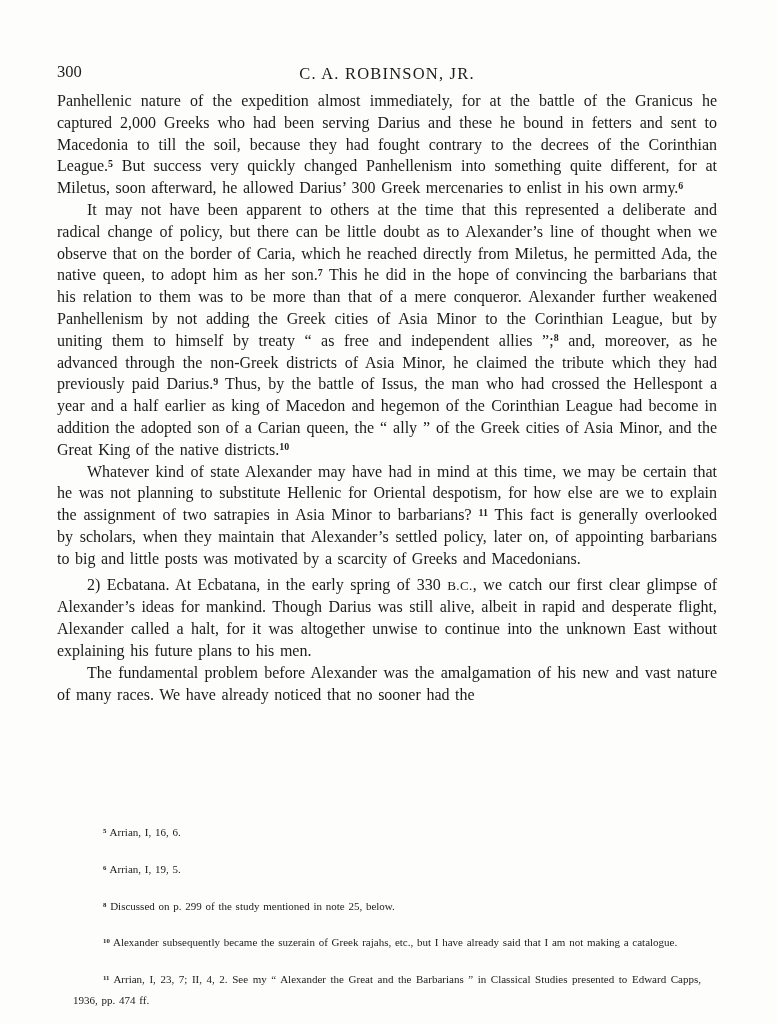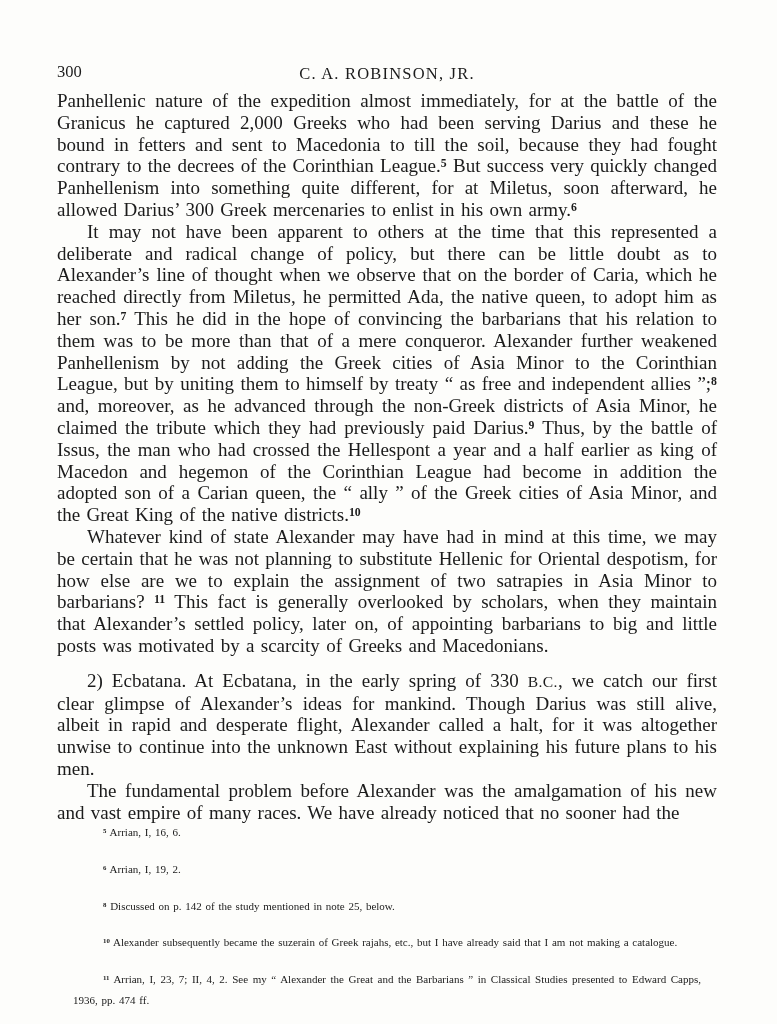--- a/index.html
+++ b/index.html
@@ -40,32 +40,32 @@
     letter-spacing: 1.2px;
   }
   .page-body {
     position: absolute;
     top: 90px;
     left: 57px;
     width: 660px;
   }
   .page-body p.para {
     margin: 0;
-    font-size: 19px;
+    font-size: 16px;
     line-height: 21.8px;
     text-align: justify;
     text-indent: 30px;
     word-spacing: 1.6px;
   }
   .page-body p.para:first-child {
     text-indent: 0;
   }
   
   .page-body p.para:nth-child(4) {
-    margin-top: 13px;
+    margin-top: 4px;
   }
   .footnote-block {
     position: absolute;
     top: 806px;
     left: 57px;
     width: 660px;
   }
   .footnote-block p.footnote {
     margin: 16px;
     font-size: 11px;
@@ -93,24 +93,24 @@
   <div class="running-header">
     <span class="page-number">300</span>
     <span class="running-title">C. A. ROBINSON, JR.</span>
   </div>
 
   <div class="page-body">
       <p class="para"><span>Panhellenic nature of the expedition almost immediately, for at the battle of the Granicus he captured 2,000 Greeks who had been serving Darius and these he bound in fetters and sent to Macedonia to till the soil, because they had fought contrary to the decrees of the Corinthian League.</span><sup class="fn-ref">5</sup><span> But success very quickly changed Panhellenism into something quite different, for at Miletus, soon afterward, he allowed Darius’ 300 Greek mercenaries to enlist in his own army.</span><sup class="fn-ref">6</sup></p>
       <p class="para"><span>It may not have been apparent to others at the time that this represented a deliberate and radical change of policy, but there can be little doubt as to Alexander’s line of thought when we observe that on the border of Caria, which he reached directly from Miletus, he permitted Ada, the native queen, to adopt him as her son.</span><sup class="fn-ref">7</sup><span> This he did in the hope of convincing the barbarians that his relation to them was to be more than that of a mere conqueror. Alexander further weakened Panhellenism by not adding the Greek cities of Asia Minor to the Corinthian League, but by uniting them to himself by treaty “ as free and independent allies ”;</span><sup class="fn-ref">8</sup><span> and, moreover, as he advanced through the non-Greek districts of Asia Minor, he claimed the tribute which they had previously paid Darius.</span><sup class="fn-ref">9</sup><span> Thus, by the battle of Issus, the man who had crossed the Hellespont a year and a half earlier as king of Macedon and </span><span class="it">hegemon</span><span> of the Corinthian League had become in addition the adopted son of a Carian queen, the “ ally ” of the Greek cities of Asia Minor, and the Great King of the native districts.</span><sup class="fn-ref">10</sup></p>
       <p class="para"><span>Whatever kind of state Alexander may have had in mind at this time, we may be certain that he was not planning to substitute Hellenic for Oriental despotism, for how else are we to explain the assignment of two satrapies in Asia Minor to barbarians? </span><sup class="fn-ref">11</sup><span> This fact is generally overlooked by scholars, when they maintain that Alexander’s settled policy, later on, of appointing barbarians to big and little posts was motivated by a scarcity of Greeks and Macedonians.</span></p>
       <p class="para"><span>2) Ecbatana. At Ecbatana, in the early spring of 330 </span><span class="sc">B.C.</span><span>, we catch our first clear glimpse of Alexander’s ideas for mankind. Though Darius was still alive, albeit in rapid and desperate flight, Alexander called a halt, for it was altogether unwise to continue into the unknown East without explaining his future plans to his men.</span></p>
-      <p class="para"><span>The fundamental problem before Alexander was the amalgamation of his new and vast empire of many races. We have already noticed that no sooner had the</span></p>
+      <p class="para"><span>The fundamental problem before Alexander was the amalgamation of his new and vast nature of many races. We have already noticed that no sooner had the</span></p>
     </div>
 
   <div class="footnote-block">
       <p class="footnote"><sup class="fn-ref">5</sup><span> Arrian, I, 16, 6.</span></p>
-      <p class="footnote"><sup class="fn-ref">6</sup><span> Arrian, I, 19, 2.</span></p>
-      <p class="footnote"><sup class="fn-ref">8</sup><span> Discussed on p. 142 of the study mentioned in note 25, below.</span></p>
+      <p class="footnote"><sup class="fn-ref">6</sup><span> Arrian, I, 19, 5.</span></p>
+      <p class="footnote"><sup class="fn-ref">8</sup><span> Discussed on p. 299 of the study mentioned in note 25, below.</span></p>
       <p class="footnote"><sup class="fn-ref">10</sup><span> Alexander subsequently became the suzerain of Greek rajahs, etc., but I have already said that I am not making a catalogue.</span></p>
       <p class="footnote"><sup class="fn-ref">11</sup><span> Arrian, I, 23, 7; II, 4, 2. See my “ Alexander the Great and the Barbarians ” in </span><span class="it">Classical Studies presented to Edward Capps</span><span>, 1936, pp. 474 ff.</span></p>
     </div>
 
 </div>
 
 </body></html>

